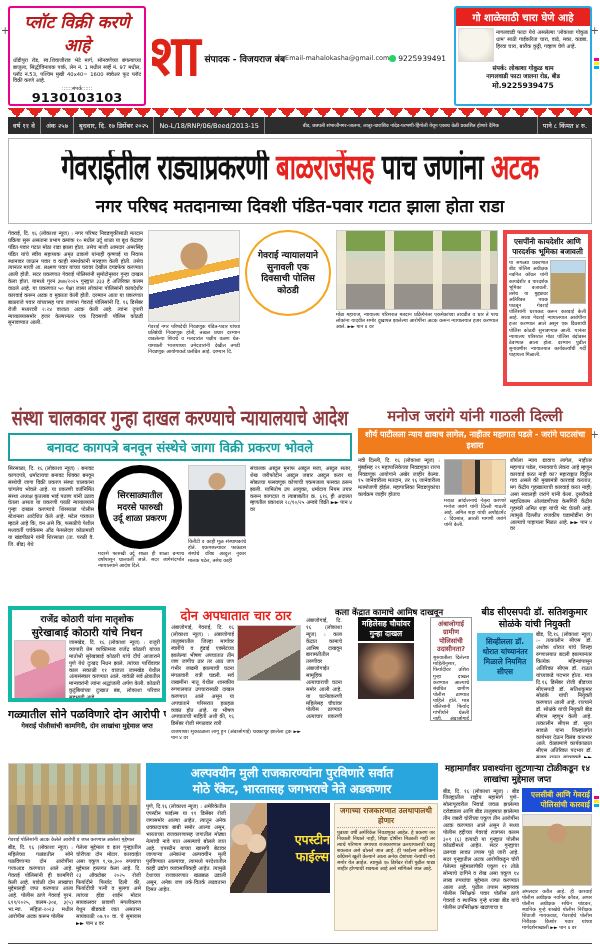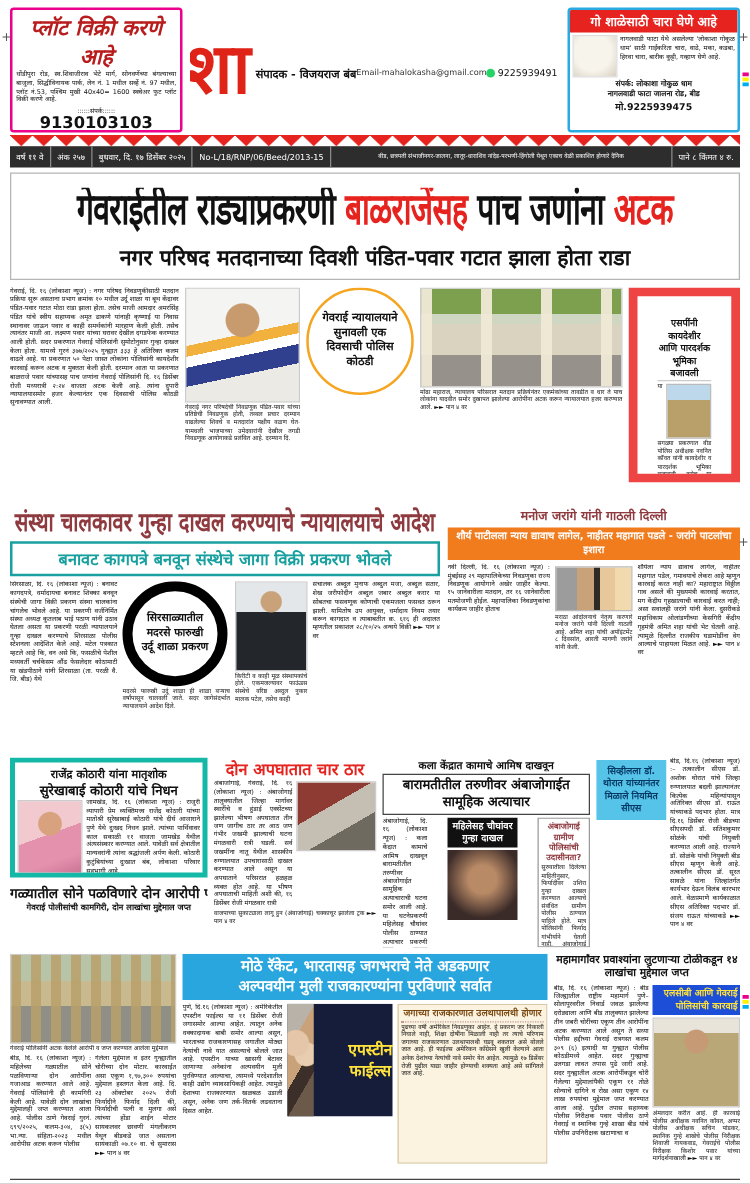--- a/index.html
+++ b/index.html
@@ -56,21 +56,21 @@
   .politician{height:90px;flex:none;border:1px solid #ccc;background:
      radial-gradient(circle at 50% 28%, #c89b6e 13px, transparent 14px),
      linear-gradient(168deg,#f4f4f2 0 42%, #f2b13c 42% 50%, #ffffff 50% 58%, #313f8f 58% 72%, #eceae4 72% 100%);}
   .court-oval{width:86px;height:86px;flex:none;border:2px solid #f5a51f;border-radius:50%;
       display:flex;align-items:center;justify-content:center;text-align:center;
       font-weight:bold;font-size:9px;line-height:1.3;padding:7px;box-sizing:border-box;align-self:flex-start;overflow:hidden;}
   .lead-p2{width:162px;flex:none;display:flex;flex-direction:column;}
   .street{height:78px;flex:none;border:1px solid #ccc;background:
      repeating-linear-gradient(90deg, rgba(240,233,214,.95) 0 9px, rgba(0,0,0,0) 9px 48px),
      linear-gradient(180deg,#7da04f 0 26%, #cfd6c2 26% 36%, #d9d3c0 36% 68%, #96918a 68% 100%);}
-  .sp-box{flex:1;border:7px solid #ef4444;padding:16px;overflow:hidden;}
+  .sp-box{flex:1;border:4px solid #ef4444;padding:2px;overflow:hidden;}
   .sp-title{font-size:7.4px;font-weight:bold;text-align:center;border-bottom:1px solid #ccc;
             padding-bottom:1px;margin-bottom:2px;}
   .sp-photo{float:right;width:34px;height:42px;margin:0 0 2px 2px;border:1px solid #bbb;
             background:linear-gradient(180deg,#bcd8ea 0 28%, #b9a06a 28% 100%);}
   .sp-body{font-size:4.8px;text-align:justify;line-height:1.28;font-family:"DejaVu Serif",serif;}
   
   .sec2{display:flex;gap:6px;margin-top:18px;height:196px;overflow:hidden;}
   .sec2-left{width:344px;flex:none;}
   .maroon{color:#8e3a3f;font-weight:900;text-align:center;overflow:hidden;}
   .s2-head{font-size:16px;transform:scaleY(1.3);white-space:nowrap;margin:2px 0 5px;}
@@ -79,21 +79,21 @@
   .sec2-left-body{display:flex;gap:4px;margin-top:4px;height:128px;overflow:hidden;}
   .oval2wrap{width:86px;flex:none;}
   .oval2{width:84px;height:84px;border:8px solid #000000;border-radius:50%;display:flex;
          align-items:center;justify-content:center;text-align:center;font-weight:bold;
          font-size:8.6px;line-height:1.3;padding:7px;box-sizing:border-box;overflow:hidden;}
   .lawyer-col{width:58px;flex:none;}
   .lawyer{height:70px;border:1px solid #ccc;background:
      radial-gradient(circle at 50% 22%, #caa27a 8px, transparent 9px),
      linear-gradient(180deg,#e3e7ea 0 34%, #23262b 34% 100%);}
   .sec2-right{flex:1;overflow:hidden;}
-  .s2r-head{font-size:10px;white-space:nowrap;margin:1px 0 3px;}
+  .s2r-head{font-size:15px;white-space:nowrap;margin:1px 0 3px;}
   .orange-banner{background:#f07c1e;color:#fff;font-weight:bold;text-align:center;
                  font-size:8px;line-height:1.35;padding:2px;}
   .sec2r-body{display:flex;gap:4px;margin-top:3px;height:126px;overflow:hidden;}
   .jr-mid{width:62px;flex:none;}
   .jarange-photo{width:100%;height:36px;border:1px solid #bbb;box-sizing:border-box;background:
      linear-gradient(90deg,#9c9c9c 0 28%, #caa27a 28% 50%, #2e2a26 50% 58%, #e8c79a 58% 78%, #f3d9ae 78% 100%);margin:2px 0;}
   
   .sec3{display:flex;gap:5px;margin-top:6px;height:152px;overflow:hidden;}
   .col-k{width:158px;flex:none;}
   .k-box{border:4px solid #14b8a6;padding:2px;overflow:hidden;height:96px;box-sizing:border-box;}
@@ -128,21 +128,21 @@
   .sec4{display:flex;gap:5px;margin-top:5px;height:176px;overflow:hidden;}
   .col-pol{width:133px;flex:none;}
   .police-photo{height:70px;border:1px solid #ccc;background:
      repeating-linear-gradient(90deg, rgba(185,160,106,.85) 0 8px, rgba(0,0,0,0) 8px 16px),
      linear-gradient(180deg,#b8c4a8 0 30%, #c9b98e 30% 58%, #8f8f86 58% 100%);}
   .col-ep{width:292px;flex:none;}
   .blue-banner{background:#2aa6df;color:#fff;font-weight:900;text-align:center;
                font-size:12px;line-height:1.3;padding:3px 0;white-space:nowrap;overflow:hidden;}
   .ep-row{display:flex;gap:4px;margin-top:3px;height:128px;overflow:hidden;}
   .ep-t1{width:80px;flex:none;}
-  .montage{width:84px;height:90px;flex:none;background:#151d3a;display:flex;gap:28px;}
+  .montage{width:100px;height:90px;flex:none;background:#151d3a;display:flex;gap:28px;}
   .ep-photo{width:52%;height:100%;background:
      radial-gradient(circle at 32% 35%, #e6c6a8 10px, transparent 11px),
      radial-gradient(circle at 72% 45%, #e8cdb0 9px, transparent 10px),
      linear-gradient(120deg,#b9b2a8 0 30%, #caa27a 30% 55%, #3c2f2a 55% 72%, #6b5a4a 72% 100%);}
   .ep-label{flex:1;display:flex;flex-direction:column;align-items:center;justify-content:center;
             color:#ffe23c;font-weight:900;font-size:12.5px;line-height:1.4;text-align:center;}
   .cream-box{flex:1;background:#fbf3e0;border:1px solid #d8c9a6;padding:2px;overflow:hidden;}
   .cream-title{color:#7a4a12;font-weight:bold;font-size:7.4px;text-align:center;
                border-bottom:1px dotted #b99;padding-bottom:1px;margin-bottom:1px;line-height:1.3;}
   .col-loot{flex:1;overflow:hidden;}
@@ -292,52 +292,52 @@
       <div class="sone-sub">गेवराई पोलीसांची कामगिरी, दोन लाखांचा मुद्देमाल जप्त</div>
     </div>
     <div class="col-a">
       <div class="red-head">दोन अपघातात चार ठार</div>
       <div class="truck"></div>
       <div class="tcol">अंबाजोगाई, गेवराई, दि. १६ (लोकाशा न्यूज) : अंबाजोगाई तालुक्यातील जिल्हा मार्गावर स्वारींचे व हुंडाई एक्सेंटच्या झालेल्या भीषण अपघातात तीन जण जागीच ठार तर आठ जण गंभीर जखमी झाल्याची घटना मंगळवारी रात्री घडली. सर्व जखमींना नातू येथील शासकीय रुग्णालयात उपचारासाठी दाखल करण्यात आले असून या अपघाताने परिसरात हळहळ व्यक्त होत आहे. या भीषण अपघाताची माहिती अशी की, १६ डिसेंबर रोजी मंगळवार रात्री</div>
       <div class="cap">वाजपाच्या सुकाट्याला लागू हुन (अंबाजोगाई) चक्काचूर झालेला ट्रक ►► पान ४ वर</div>
     </div>
     <div class="col-at">
       <div class="at-kicker">कला केंद्रात कामाचे आमिष दाखवून</div>
-      <div class="at-head">बारामतीतील तरुणीवर अंबाजोगाईत सामूहिक अत्याचार</div>
       <div class="at-row">
         <div class="tcol" style="flex:1;">अंबाजोगाई, दि. १६ (लोकाशा न्यूज) : कला केंद्रात कामाचे आमिष दाखवून बारामतीतील तरुणीवर अंबाजोगाईत सामूहिक अत्याचाराची घटना समोर आली आहे. या घटनेप्रकरणी महिलेसह चौघांवर पोलीस ठाण्यात अत्याचार प्रकरणी गुन्हा दाखल करण्यात आला. यावरून अब्रूने, एका तरुणीला उपचारास गर्दीत</div>
         <div class="at-mid">
           <div class="black-box">महिलेसह चौघांवर गुन्हा दाखल</div>
           <div class="darkphoto"></div>
         </div>
         <div class="side-box">
           <div class="side-box-title">अंबाजोगाई ग्रामीण पोलिसांची उदासीनता?</div>
           <div class="cap">सुरुवातीला दिलेल्या माहितीनुसार, फिर्यादीवर उशिरा गुन्हा दाखल करण्यात आल्याचे संबंधित ग्रामीण पोलीस ठाण्यात पाहिले होते. मात्र पोलिसांनी फिर्याद गांभीर्याने घेतली नाही. अंबाजोगाई ग्रामीण पोलिसांनी गुन्हा दाखल का घेतला नाही याबद्दल वारंवार आश्चर्य व्यक्त होत आहे.</div>
         </div>
       </div>
     </div>
     <div class="col-cs">
+      <div class="cs-head">बीड सीएसपदी डॉ. सतिशकुमार सोळंके यांची नियुक्ती</div>
       <div class="blue-box">सिव्हीलला डॉ. थोरात यांच्यानंतर मिळाले नियमित सीएस</div>
       <div class="tcol">बीड, दि.१६ (लोकाशा न्यूज) :– तत्कालीन सीएस डॉ. अशोक थोरात यांचे जिल्हा रुग्णालयात बदली झाल्यानंतर कित्येक महिन्यांपासून अतिरिक्त सीएस डॉ. राऊत यांच्याकडे पदभार होता. मात्र दि.१६ डिसेंबर रोजी बीडच्या सीएसपदी डॉ. सतिशकुमार सोळंके यांची नियुक्ती करण्यात आली आहे. राज्याने डॉ. सोळंके यांची नियुक्ती बीड सीएस म्हणून केली आहे. तत्कालीन सीएस डॉ. सूरत सावळे यांना जिल्हांतर्गत कार्यभार देऊन विलंब कारभार आले. वेळप्रमाणे कार्यकाळात सीएस अतिरिक्त पदभार डॉ. संजय राऊत यांच्याकडे ►► पान ४ वर</div>
     </div>
   </div>
 
   <div class="sec4">
     <div class="col-pol">
       <div class="police-photo"></div>
       <div class="cap">गेवराई पोलिसांनी अटक केलेले आरोपी व जप्त करण्यात आलेला मुद्देमाल</div>
       <div style="display:flex;gap:3px;margin-top:2px;">
         <div class="tcol" style="flex:1;">बीड, दि. १६ (लोकाशा न्यूज) : महिलेच्या गळ्यातील सोने पळविणाऱ्या दोन आरोपींना गजाआड करण्यात आले आहे. गेवराई पोलिसांनी ही कामगिरी केली आहे. यावेळी दोन लाखांचा मुद्देमालही जप्त करण्यात आला आहे. पोलीस ठाणे गेवराई गुरनं. ६९९/२०२५, कलम-३०४, ३(५) भा.न्या. संहिता-२०२३ मधील आरोपीस अटक करून पोलीस</div>
         <div class="tcol" style="flex:1;">गेलेला मुद्देमाल व इतर गुन्ह्यातील चोरीच्या दोन मोटार. कारवाईत असा एकूण १,९७,३०० रुपयांचा मुद्देमाल हस्तगत केला आहे. दि. २३ ऑक्टोबर २०२५ रोजी फिर्यादीने फिर्याद दिली की, फिर्यादीची पत्नी व मुलगा असे त्यांच्या होंडा शाईन मोटार सायकलवर छावणी मंगलीकरण येथून बीडकडे जात असताना सायंकाळी ०७.१० वा. चे सुमारास ►► पान ४ वर</div>
       </div>
     </div>
     <div class="col-ep">
       <div class="blue-banner">
+        <div>अल्पवयीन मुली राजकारण्यांना पुरविणारे सर्वात</div>
         <div>मोठे रॅकेट, भारतासह जगभराचे नेते अडकणार</div>
-        <div>अल्पवयीन मुली राजकारण्यांना पुरविणारे सर्वात</div>
       </div>
       <div class="ep-row">
         <div class="tcol ep-t1">पुणे, दि.१६ (लोकाशा न्यूज) : अमेरिकेतील एपस्टीन फाईल्स या ११ डिसेंबर रोजी जगासमोर आल्या आहेत. त्यातून अनेक धक्कादायक बाबी समोर आल्या असून, भारताच्या राजकारणासह जगातील मोठ्या नेत्यांची नावे यात असल्याचे बोलले जात आहे. एपस्टीन याच्या खासगी बेटावर जाणाऱ्या अनेकांना अल्पवयीन मुली पुरविण्यात आल्याचा, त्यामध्ये परदेशातील काही उद्योग व्यावसायिकही आहेत. त्यामुळे देशाच्या राजकारणात खळबळ उडाली असून, अनेक जण तर्क-वितर्क लढवताना दिसत आहेत.</div>
         <div class="montage">
           <div class="ep-photo"></div>
           <div class="ep-label">
             <span>एपस्टीन</span>
             <span>फाईल्स</span>
           </div>
         </div>

